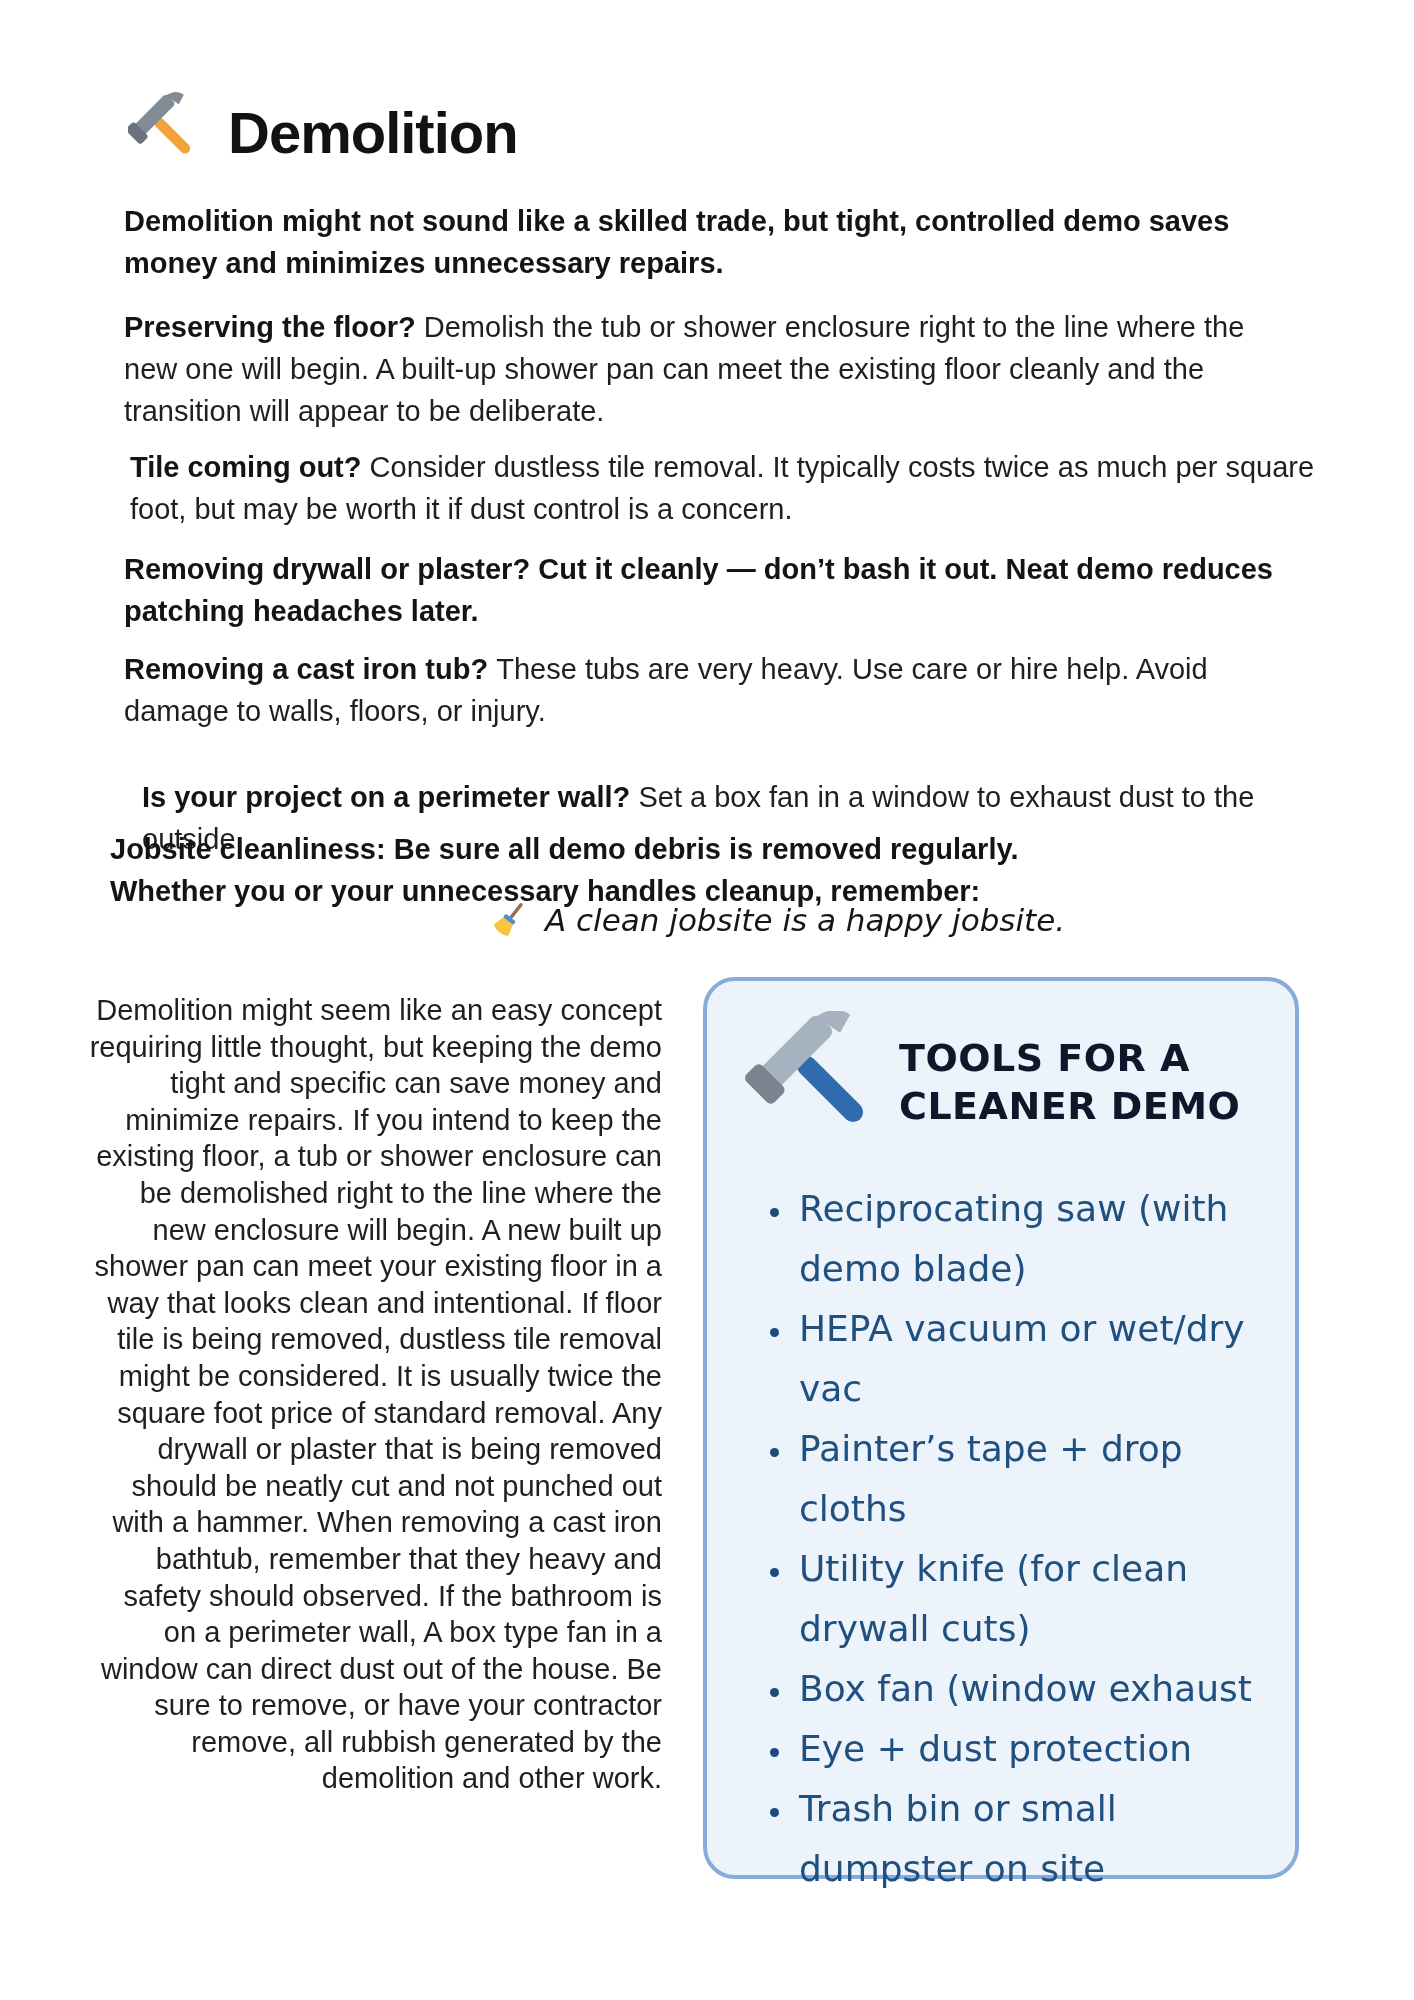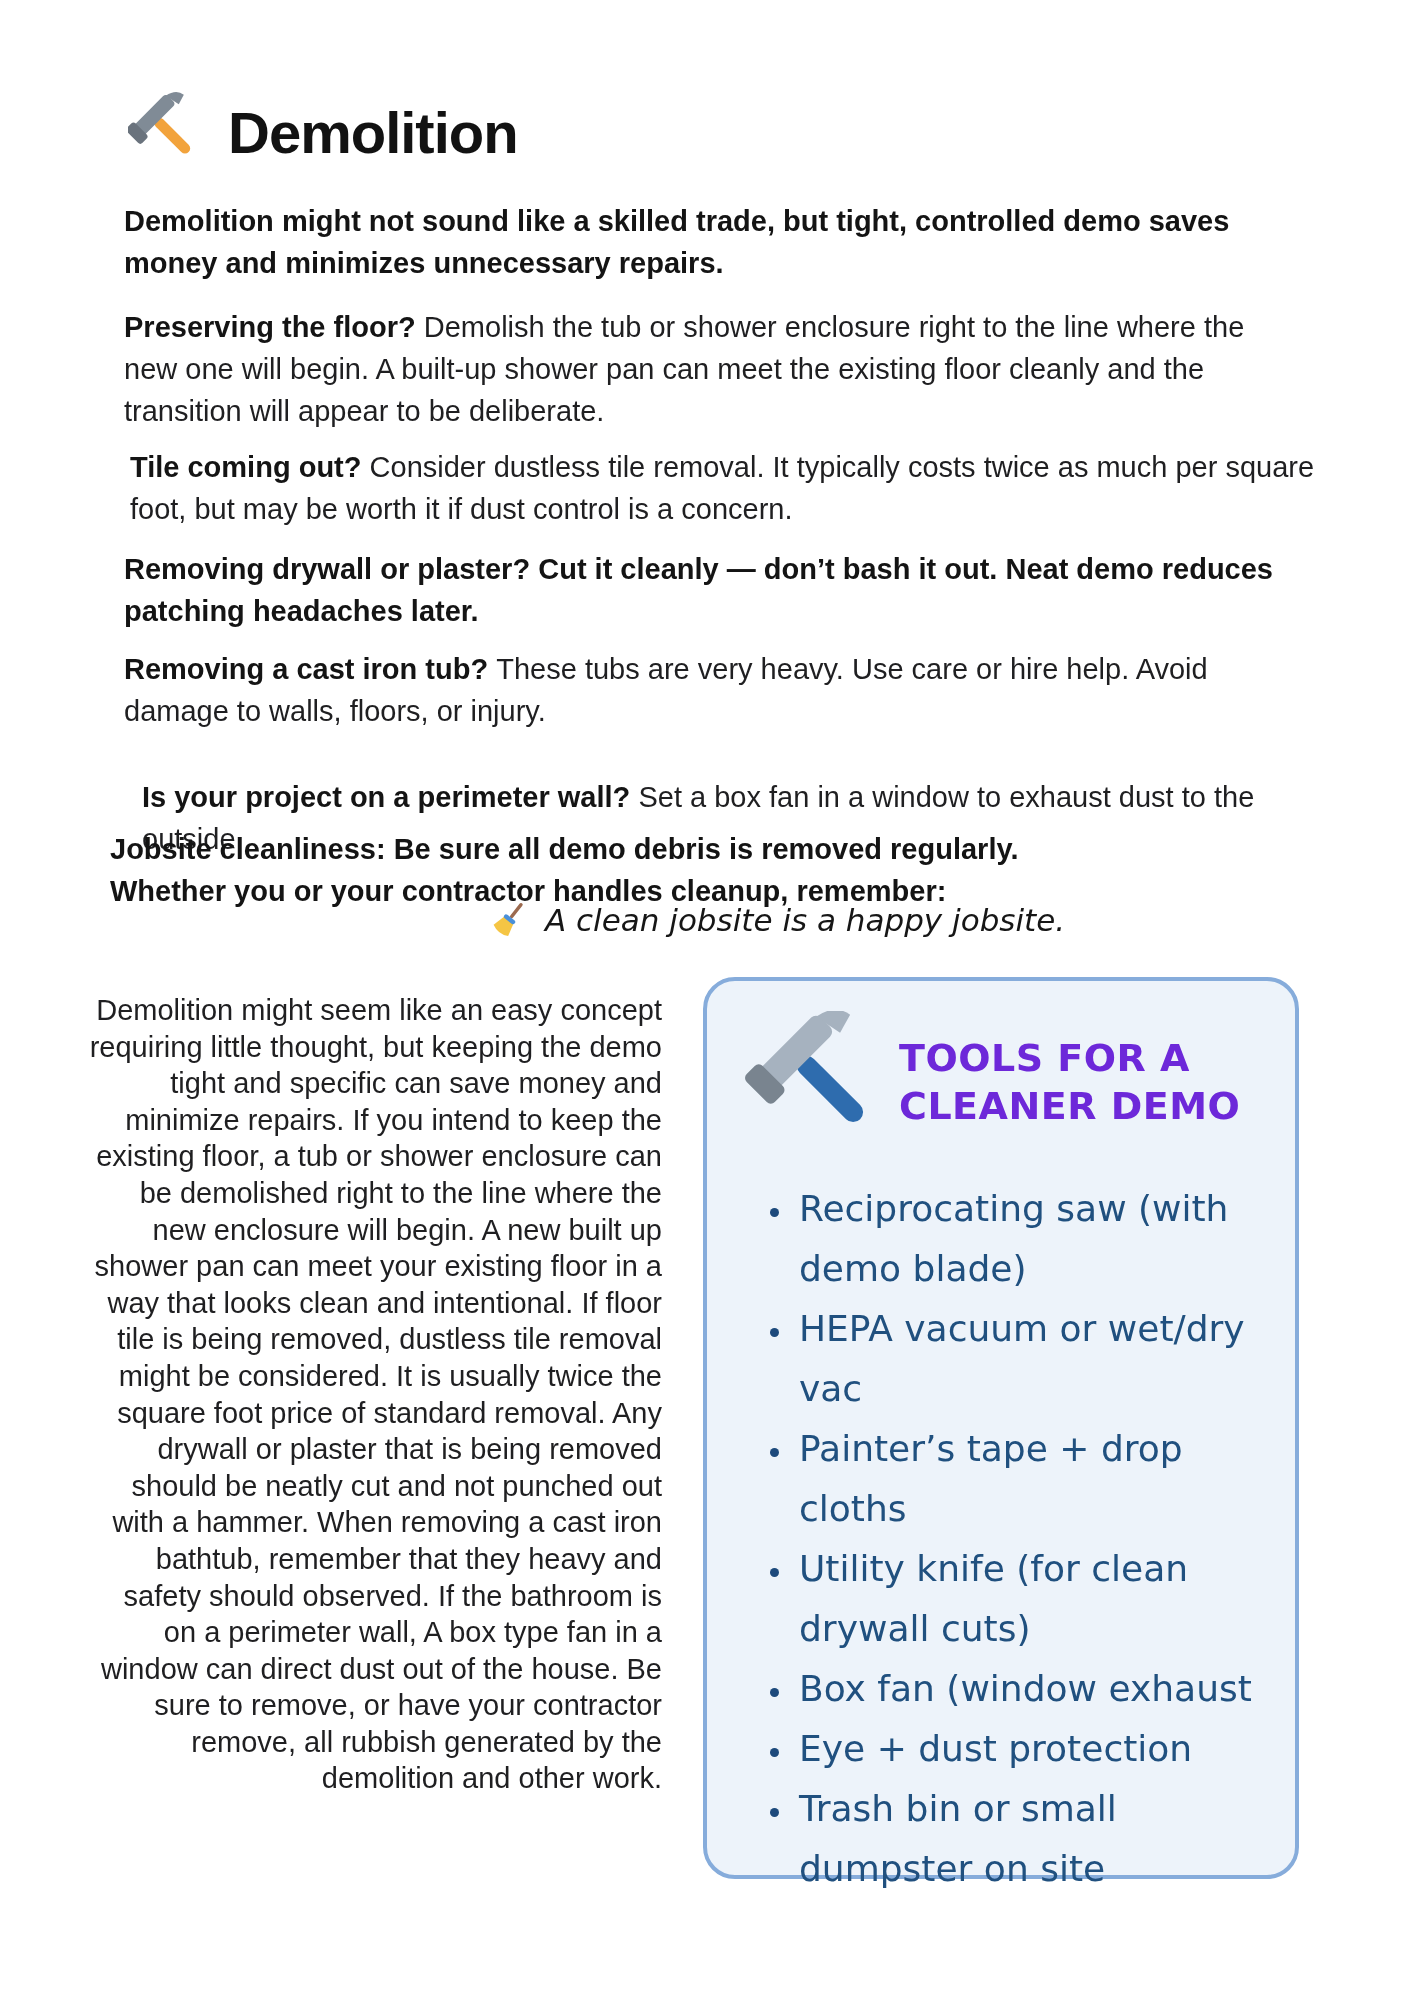--- a/index.html
+++ b/index.html
@@ -39,21 +39,21 @@
     box-sizing:border-box;
     background:#edf3fa;
     border:4px solid #86acdb;
     border-radius:32px;
   }
   .tools-header{display:flex;align-items:center;padding:30px 18px 2px 30px;}
   .tools-header svg{width:168px;height:142px;flex:0 0 auto;}
   .tools-title{
     font-family:"DejaVu Sans",sans-serif;
     font-weight:800;font-size:38px;line-height:48px;
-    color:#6d28d9;letter-spacing:0.5px;margin-left:-6px;
+    color:#0f172a;letter-spacing:0.5px;margin-left:-6px;
   }
   .tools-list{
     margin:24px 0 0 0;padding:0 16px 0 88px;
     font-family:"DejaVu Sans",sans-serif;
     font-size:36px;line-height:60px;color:#20507f;
   }
   .tools-list li{margin:0;padding-left:4px;}
   .tools-list li::marker{color:#1d4a7c;font-size:30px;}
 </style>
 </head>
@@ -92,21 +92,21 @@
   <p class="para tip-4">
     <strong>Removing a cast iron tub?</strong><span>These tubs are very heavy. Use care or hire help. Avoid damage to walls, floors, or injury.</span>
   </p>
 
   <p class="para tip-5">
     <strong>Is your project on a perimeter wall?</strong><span>Set a box fan in a window to exhaust dust to the outside.</span>
   </p>
 
   <p class="para note">
     <span>Jobsite cleanliness: Be sure all demo debris is removed regularly.</span><br>
-    <span>Whether you or your contractor handles cleanup, remember:</span>
+    <span>Whether you or your unnecessary handles cleanup, remember:</span>
   </p>
 
   <div class="motto">
     <svg viewBox="0 0 100 100" aria-hidden="true">
       <g transform="rotate(38 50 50)">
         <rect x="46" y="2" width="8" height="42" rx="4" fill="#9c6a4f"></rect>
         <path d="M38 46 h24 l9 34 q-21 11 -42 0 z" fill="#f5c544"></path>
         <rect x="35" y="43" width="30" height="10" rx="5" fill="#4a90d9"></rect>
       </g>
     </svg>

